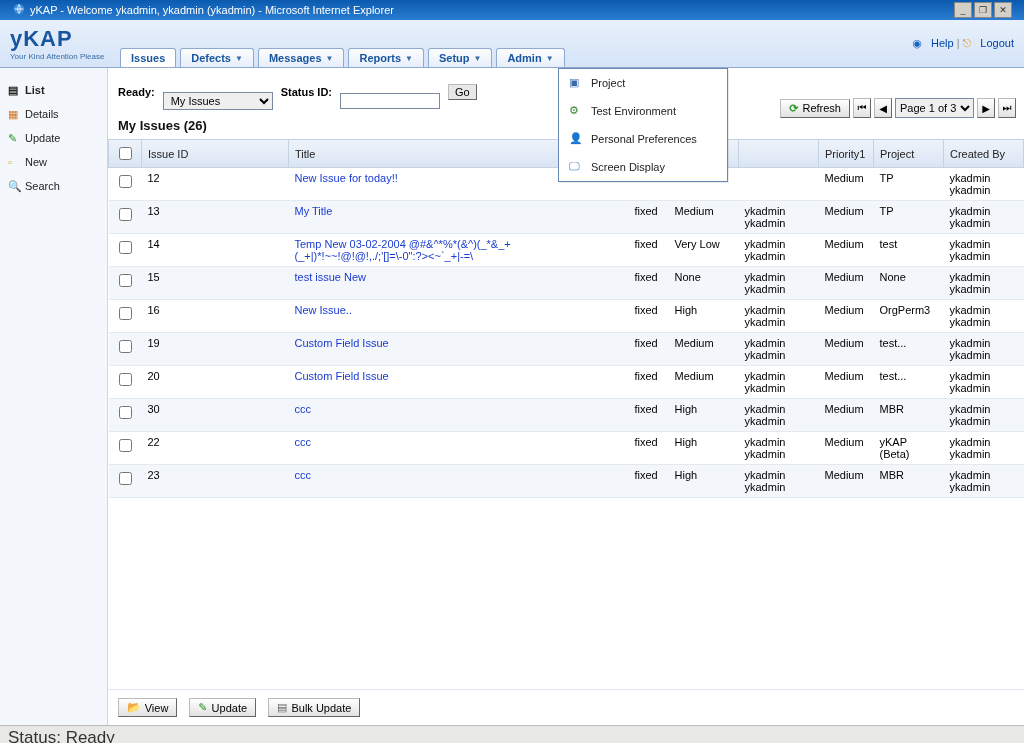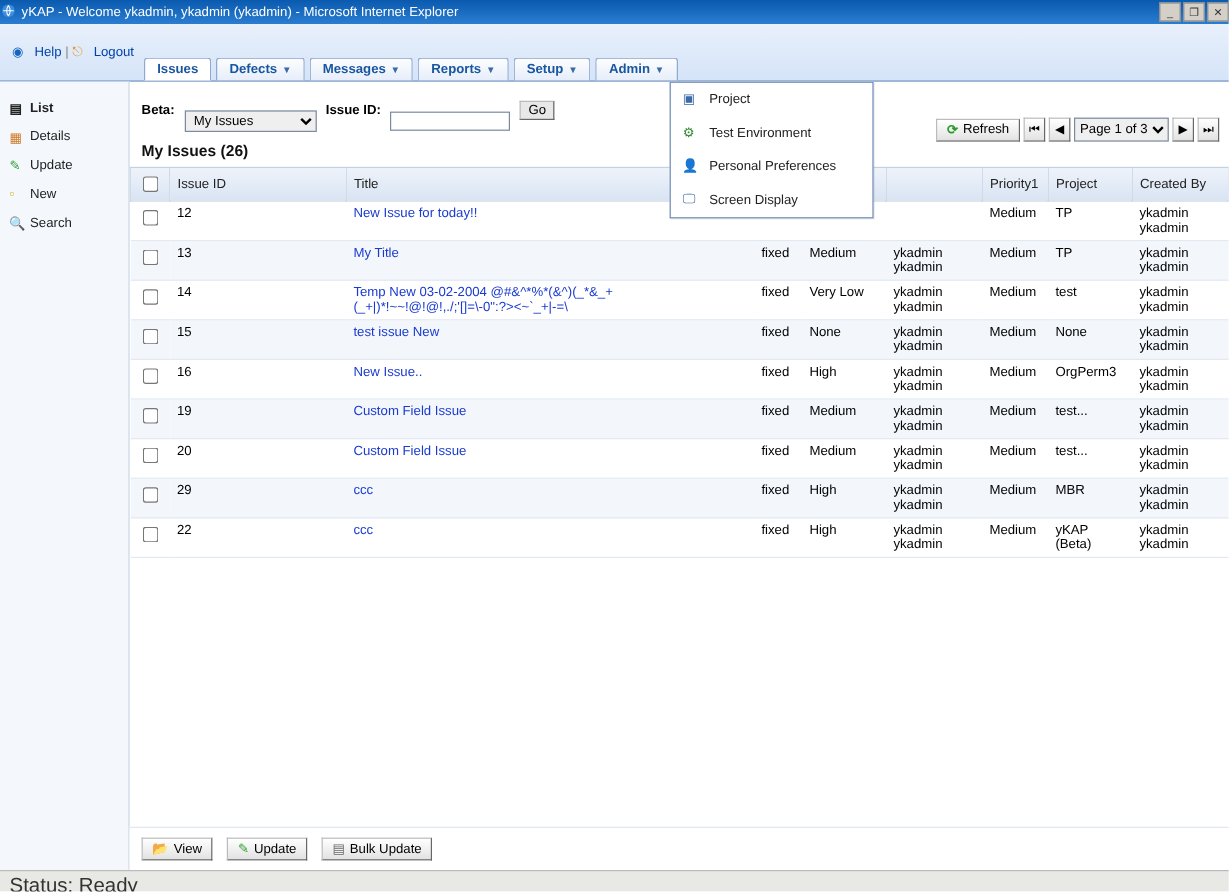--- a/index.html
+++ b/index.html
@@ -1,17 +1,17 @@
 <!DOCTYPE html>
 <html><head>
 <meta charset="utf-8">
 <style>
 * { box-sizing: border-box; }
 body { margin: 0; font-family: Verdana, Arial, sans-serif; font-size: 11px; background: #fff; overflow: hidden; }
-.titlebar { background: linear-gradient(to bottom, #0a5ab0, #2a7dd0); color: #fff; height: 20px; display: flex; align-items: center; padding: 0 0; font-size: 11px; justify-content: space-between; }
+.titlebar { background: linear-gradient(to bottom, #0a5ab0, #2a7dd0); color: #fff; height: 20px; display: flex; align-items: center; padding: 0 12px; font-size: 11px; justify-content: space-between; }
 .titlebar-left { display: flex; align-items: center; gap: 4px; }
 .titlebar svg { width: 14px; height: 14px; }
 .winbtns { display: flex; gap: 2px; }
 .winbtn { width: 18px; height: 16px; background: #d4d0c8; border: 1px solid #888; display: flex; align-items: center; justify-content: center; font-size: 9px; cursor: default; color: #333; }
 .header { height: 48px; display: flex; align-items: center; background: linear-gradient(to bottom, #e8f0fb, #d5e4f8); padding: 0 10px; justify-content: space-between; border-bottom: 1px solid #8faad0; }
 .logo { color: #1956a0; font-size: 22px; font-weight: bold; letter-spacing: 1px; }
 .logo small { display:block; font-size:8px; font-weight:normal; color:#3a6aa8; letter-spacing:0; }
 .header-right a { color: #0044aa; text-decoration: none; margin-left: 6px; }
 .header-right { font-size: 11px; }
 .tabbar { display: flex; gap: 4px; padding-left: 120px; margin-top: -20px; position: relative; z-index: 1; }
@@ -61,20 +61,23 @@
     <span>yKAP - Welcome ykadmin, ykadmin (ykadmin) - Microsoft Internet Explorer</span>
   </div>
   <div class="winbtns">
     <div class="winbtn">_</div>
     <div class="winbtn">❐</div>
     <div class="winbtn">✕</div>
   </div>
 </div>
 
 <div class="header">
+  <div class="logo">
+    <span>yKAP</span><small>Your Kind Attention Please</small>
+  </div>
   <div class="header-right">
     <span style="color:#1565c0;">◉</span>
     <a href="#">Help</a>
     <span style="color:#888;"> | </span>
     <span style="color:#e39b2d;">⎋</span>
     <a href="#">Logout</a>
   </div>
 </div>
 
 <div class="tabbar">
@@ -142,25 +145,25 @@
         <span class="ico" style="color:#c88a2a;">👤</span>
         <span>Personal Preferences</span>
       </div>
       <div class="mitem">
         <span class="ico" style="color:#3a6aa8;">🖵</span>
         <span>Screen Display</span>
       </div>
     </div>
 
     <div class="filterbar">
-      <b>Beta:</b>
+      <b>Ready:</b>
       <select style="width:110px;">
         <option>My Issues</option>
       </select>
-      <b>Issue ID:</b>
+      <b>Status ID:</b>
       <input type="text" value="" style="">
       <button class="gobtn">Go</button>
     </div>
 
     <div class="heading">My Issues (26)</div>
 
     <div class="toolbar-right">
       <button class="btn3d">
         <span class="refresh-ico">⟳</span>
         <span>Refresh</span>
@@ -275,41 +278,54 @@
               <td>Medium</td>
               <td style="white-space:pre-line;">ykadmin
 ykadmin</td>
               <td>Medium</td>
               <td>test...</td>
               <td style="white-space:pre-line;">ykadmin
 ykadmin</td>
             </tr>
             <tr class="alt">
               <td class="ckcol"><input type="checkbox" style=""></td>
-              <td>29</td>
+              <td>30</td>
               <td><a href="#" class="title">ccc</a></td>
               <td>fixed</td>
               <td>High</td>
               <td style="white-space:pre-line;">ykadmin
 ykadmin</td>
               <td>Medium</td>
               <td>MBR</td>
               <td style="white-space:pre-line;">ykadmin
 ykadmin</td>
             </tr>
             <tr>
               <td class="ckcol"><input type="checkbox" style=""></td>
               <td>22</td>
               <td><a href="#" class="title">ccc</a></td>
               <td>fixed</td>
               <td>High</td>
               <td style="white-space:pre-line;">ykadmin
 ykadmin</td>
               <td>Medium</td>
               <td>yKAP (Beta)</td>
+              <td style="white-space:pre-line;">ykadmin
+ykadmin</td>
+            </tr>
+            <tr class="alt">
+              <td class="ckcol"><input type="checkbox" style=""></td>
+              <td>23</td>
+              <td><a href="#" class="title">ccc</a></td>
+              <td>fixed</td>
+              <td>High</td>
+              <td style="white-space:pre-line;">ykadmin
+ykadmin</td>
+              <td>Medium</td>
+              <td>MBR</td>
               <td style="white-space:pre-line;">ykadmin
 ykadmin</td>
             </tr>
           </tbody>
       </table>
     </div>
 
     <div class="footerbtns">
       <button class="btn3d">
         <span style="color:#c9a22e;">📂</span>

